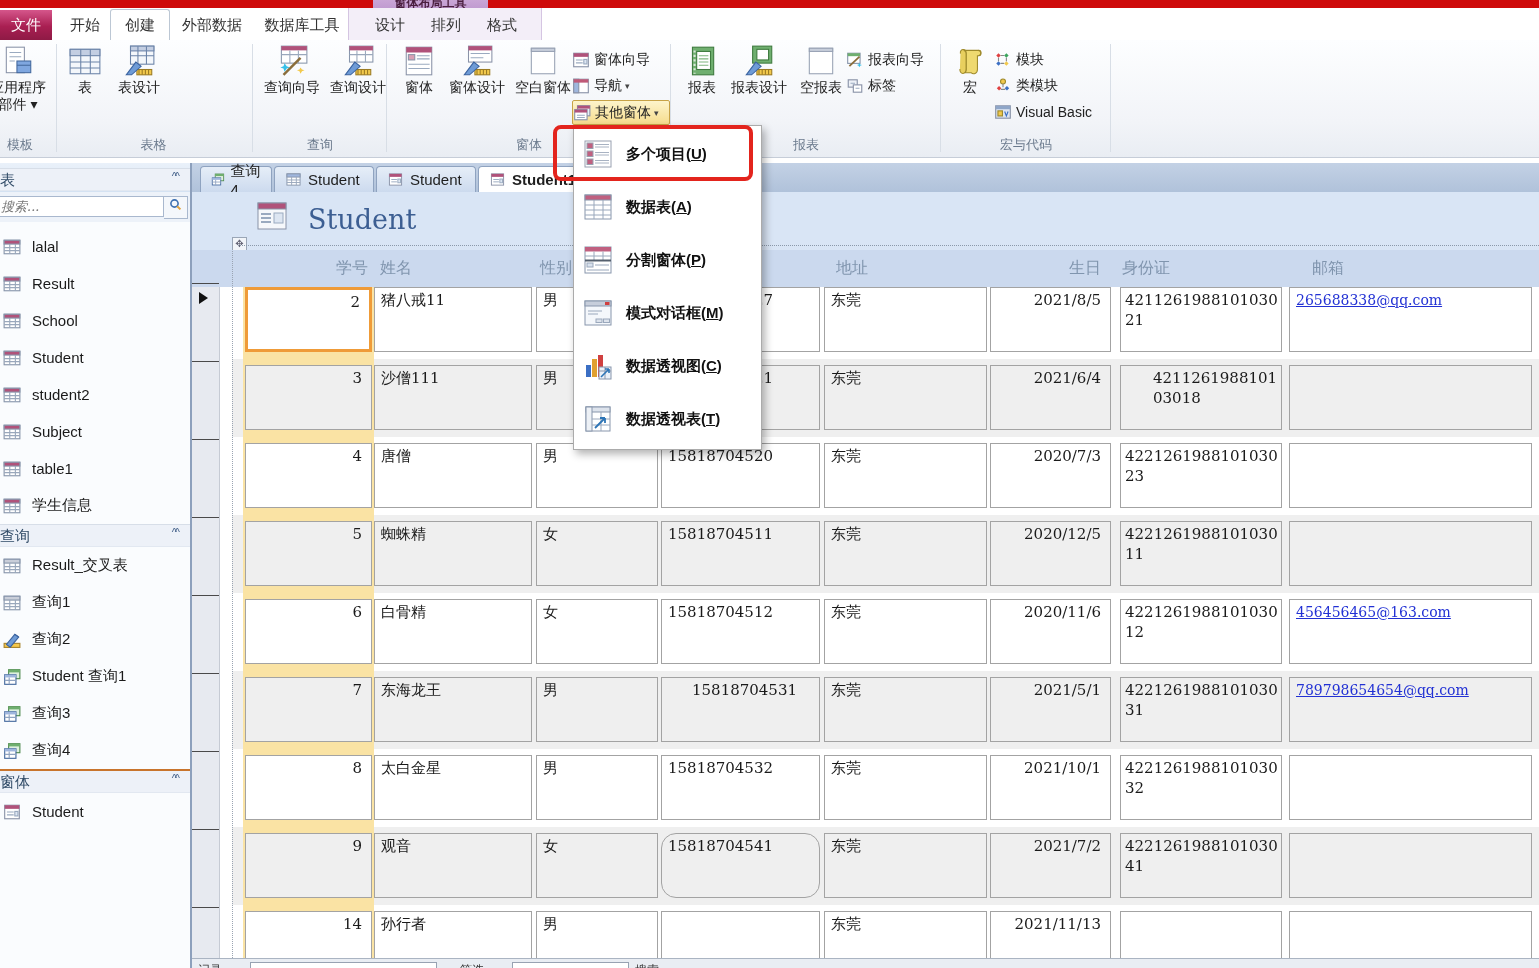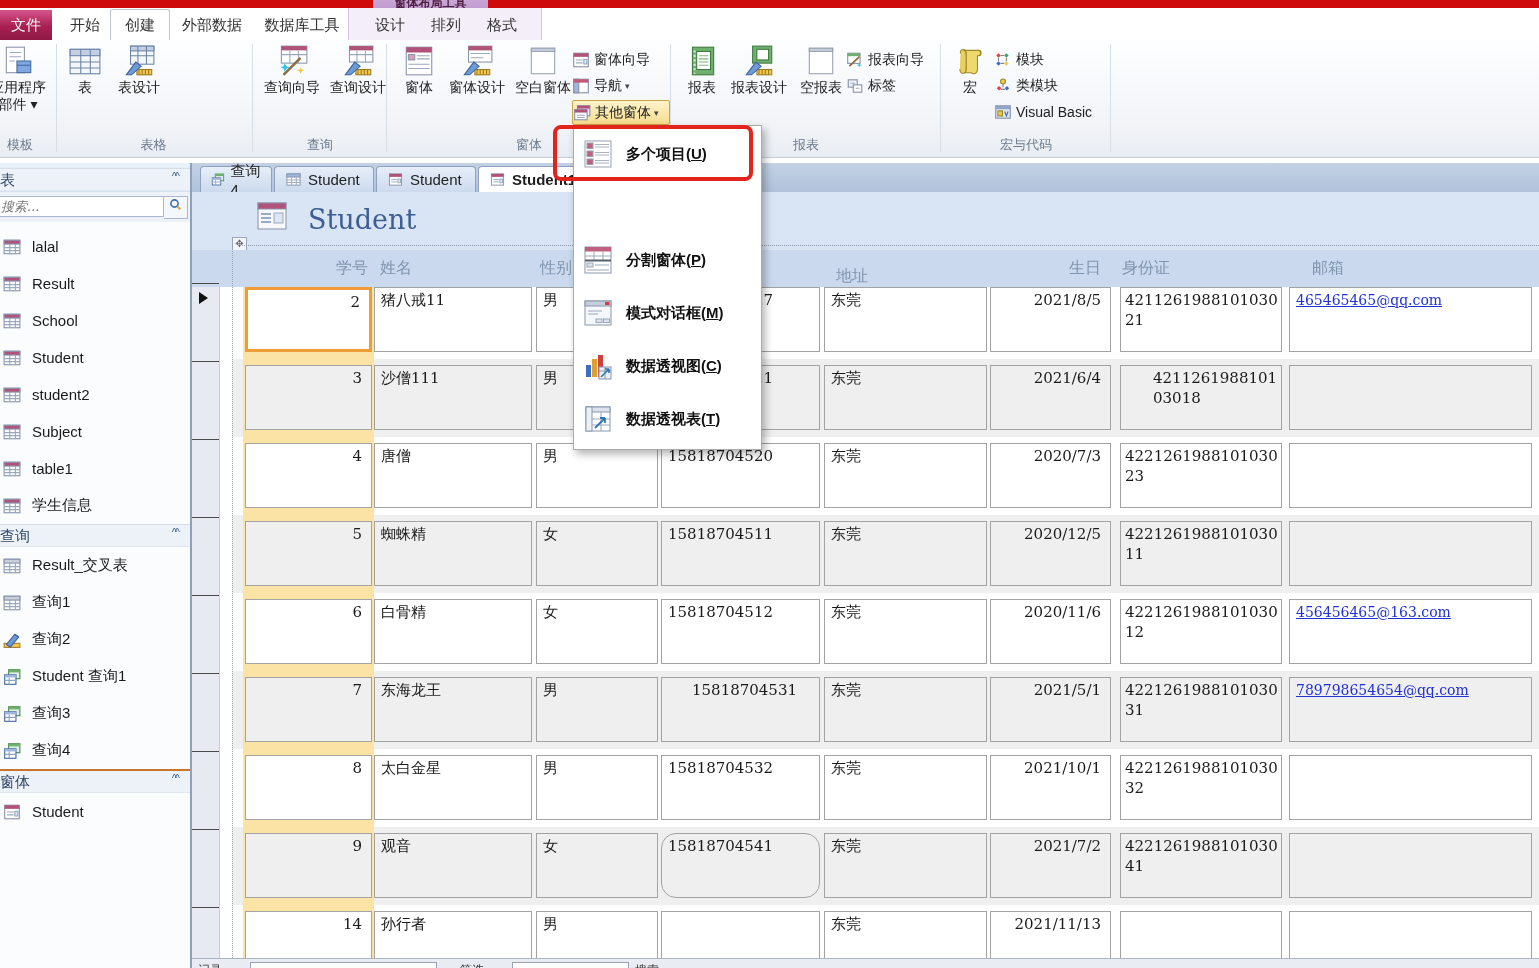--- a/index.html
+++ b/index.html
@@ -545,21 +545,21 @@
     </span>
     <span class="ftitle">Student</span>
   </div>
   <div id="anchor">✥</div>
   <div id="dotline"></div>
   <div id="colhead">
       <div class="chd" style="left: 53px; width: 123px; text-align: right;">学号</div>
       <div class="chd" style="left: 188px; width: 140px; text-align: left;">姓名</div>
       <div class="chd" style="left: 348px; width: 100px; text-align: left;">性别</div>
       <div class="chd" style="left: 495px; width: 100px; text-align: left;">手机号</div>
-      <div class="chd" style="left: 644px; width: 120px; text-align: left; margin-top: 8px;">地址</div>
+      <div class="chd" style="left: 644px; width: 120px; text-align: left;">地址</div>
       <div class="chd" style="left: 798px; width: 111px; text-align: right;">生日</div>
       <div class="chd" style="left: 930px; width: 140px; text-align: left;">身份证</div>
       <div class="chd" style="left: 1120px; width: 140px; text-align: left;">邮箱</div>
     </div>
   <div id="vdots"></div>
   <div id="yband"></div>
   <div id="selstrip">
       <div class="selline" style="top: -4px;"></div>
       <div class="selline" style="top: 74px;"></div>
       <div class="selline" style="top: 152px;"></div>
@@ -572,21 +572,21 @@
     </div>
   <div id="selarrow"></div>
   <div id="records">
       <div class="cell num cur" style="left: 53px; top: 124px; width: 127px;">2</div>
       <div class="cell " style="left: 182px; top: 124px; width: 158px;">猪八戒11</div>
       <div class="cell " style="left: 344px; top: 124px; width: 122px;">男</div>
       <div class="cell " style="left: 469px; top: 124px; width: 159px;">15818704527</div>
       <div class="cell " style="left: 632px; top: 124px; width: 163px;">东莞</div>
       <div class="cell num" style="left: 798px; top: 124px; width: 121px;">2021/8/5</div>
       <div class="cell idc" style="left: 928px; top: 124px; width: 162px;">421126198810103021</div>
-      <div class="cell email" style="left: 1097px; top: 124px; width: 243px;"><a href="#">465465465@qq.com</a></div>
+      <div class="cell email" style="left: 1097px; top: 124px; width: 243px;"><a href="#">265688338@qq.com</a></div>
       <div class="altband" style="top: 196px;"></div>
       <div class="cell num alt" style="left: 53px; top: 202px; width: 127px;">3</div>
       <div class="cell  alt" style="left: 182px; top: 202px; width: 158px;">沙僧111</div>
       <div class="cell  alt" style="left: 344px; top: 202px; width: 122px;">男</div>
       <div class="cell  alt" style="left: 469px; top: 202px; width: 159px;">15818704521</div>
       <div class="cell  alt" style="left: 632px; top: 202px; width: 163px;">东莞</div>
       <div class="cell num alt" style="left: 798px; top: 202px; width: 121px;">2021/6/4</div>
       <div class="cell idc alt" style="left: 928px; top: 202px; width: 162px; padding-left: 32px;">421126198810103018</div>
       <div class="cell email alt" style="left: 1097px; top: 202px; width: 243px;"></div>
       <div class="cell num" style="left: 53px; top: 280px; width: 127px;">4</div>
@@ -670,20 +670,28 @@
             <rect x="4" y="12" width="6" height="5.5" fill="#C06080" stroke="#98A0B0"></rect>
             <path d="M12 13.5h14M12 16h14" stroke="#A8B2C2"></path>
           </g>
           <g>
             <rect x="4" y="20" width="6" height="5.5" fill="#C06080" stroke="#98A0B0"></rect>
             <path d="M12 21.5h14M12 24h14" stroke="#A8B2C2"></path>
           </g>
         </svg></span>
       <span class="t">多个项目(<u>U</u>)</span>
     </div>
+    <div class="mitem" style="top: 55px;">
+      <span class="ic"><svg width="100%" height="100%" viewBox="0 0 30 30" preserveAspectRatio="xMidYMid meet">
+          <rect x="2" y="3" width="26" height="24" fill="#fff" stroke="#8896AC"></rect>
+          <rect x="2" y="3" width="26" height="5" fill="#C06080" stroke="#8896AC"></rect>
+          <path d="M2 13h26M2 18h26M2 23h26M11 8v19M20 8v19" stroke="#9AA8BC"></path>
+        </svg></span>
+      <span class="t">数据表(<u>A</u>)</span>
+    </div>
     <div class="mitem" style="top: 108px;">
       <span class="ic"><svg width="100%" height="100%" viewBox="0 0 30 30" preserveAspectRatio="xMidYMid meet">
           <rect x="2" y="2" width="26" height="26" fill="#fff" stroke="#8896AC"></rect>
           <rect x="2" y="2" width="26" height="4.5" fill="#C06080"></rect>
           <path d="M2 11h26M11 6.5v9M20 6.5v9" stroke="#9AA8BC"></path>
           <path d="M2 15.5h26" stroke="#55606E" stroke-width="2"></path>
           <rect x="4" y="18" width="6" height="4" fill="#D9E2EE" stroke="#9AA8BC"></rect>
           <path d="M12 20h14M4 25h22" stroke="#9AA8BC"></path>
         </svg></span>
       <span class="t">分割窗体(<u>P</u>)</span>

